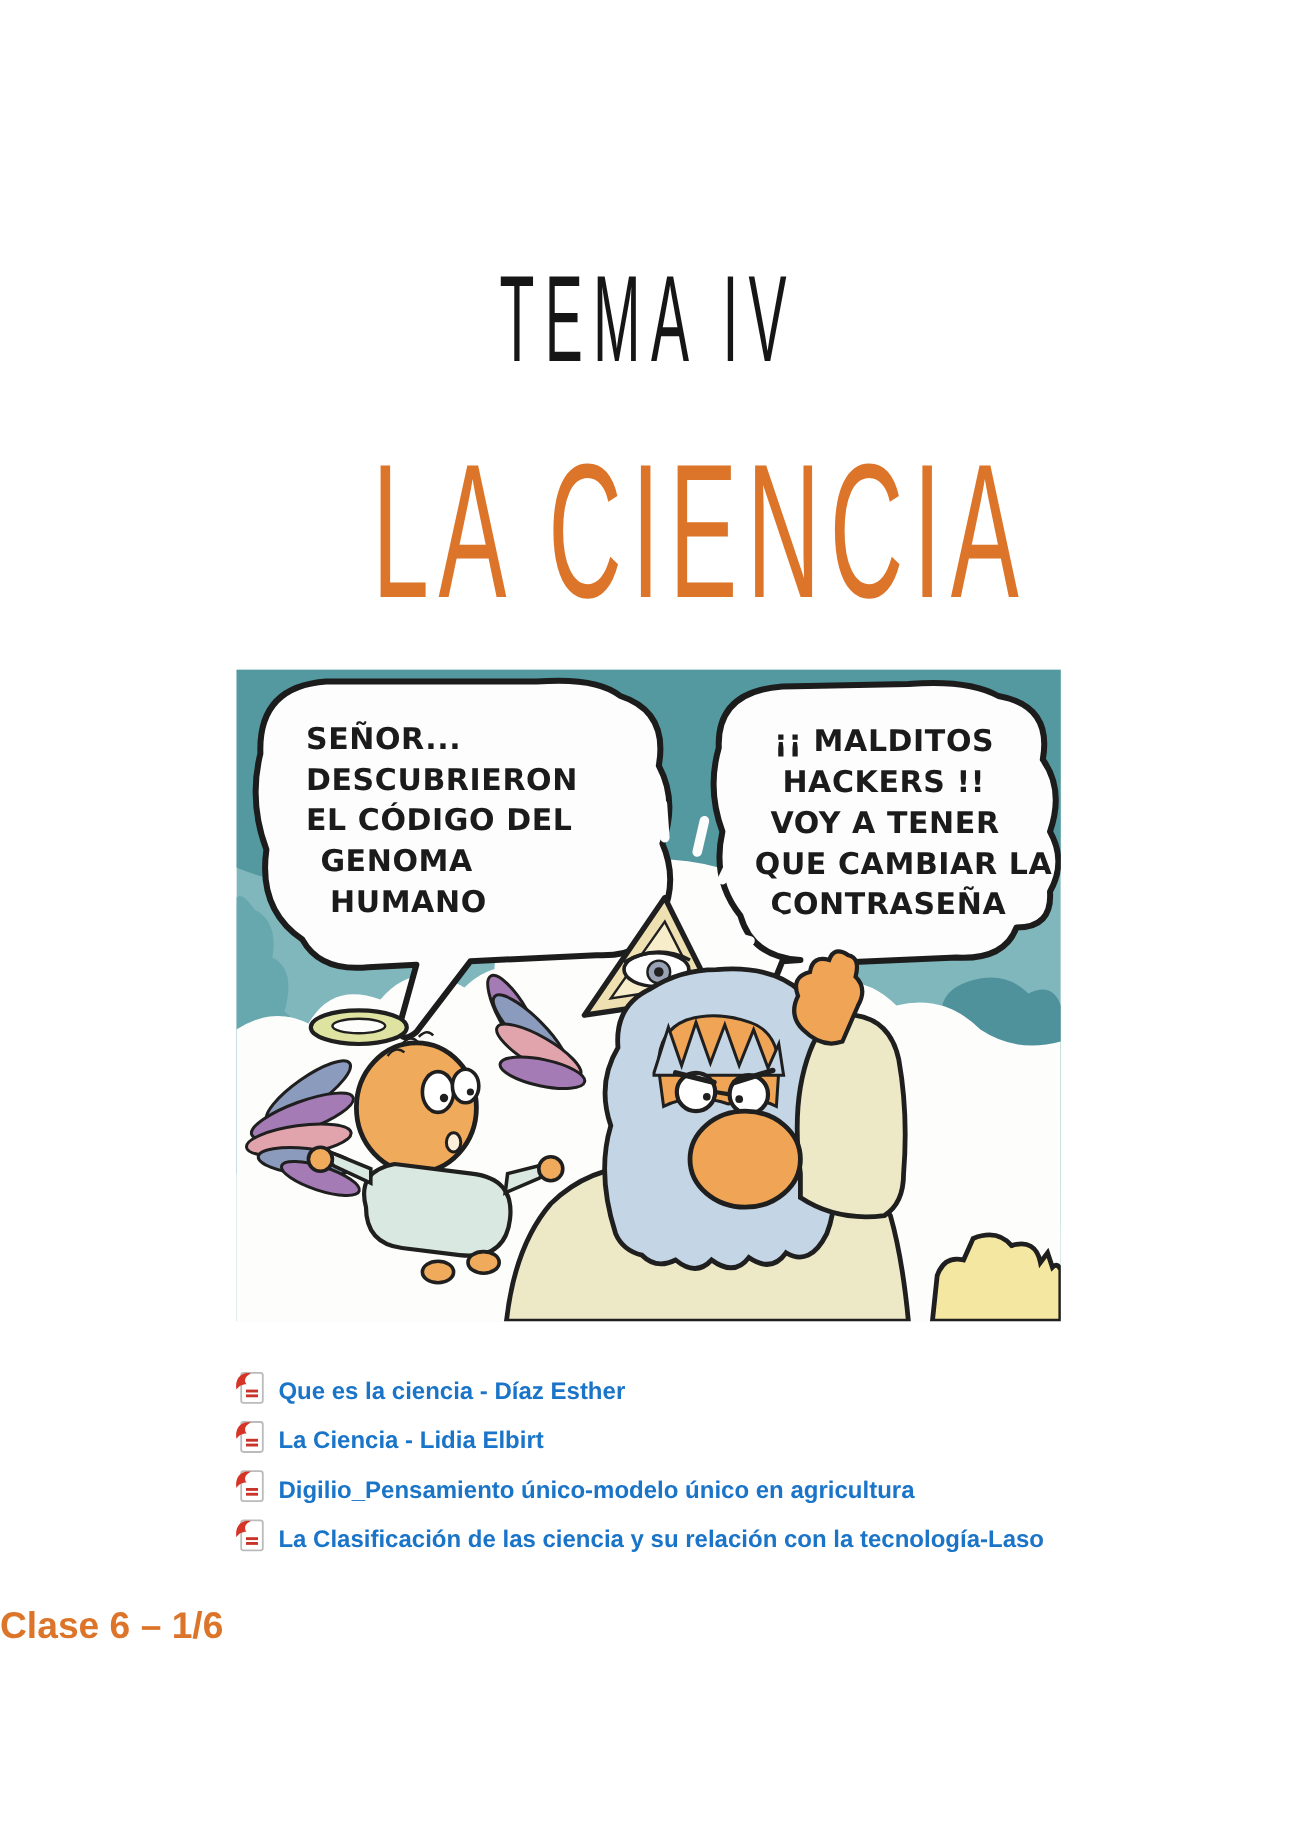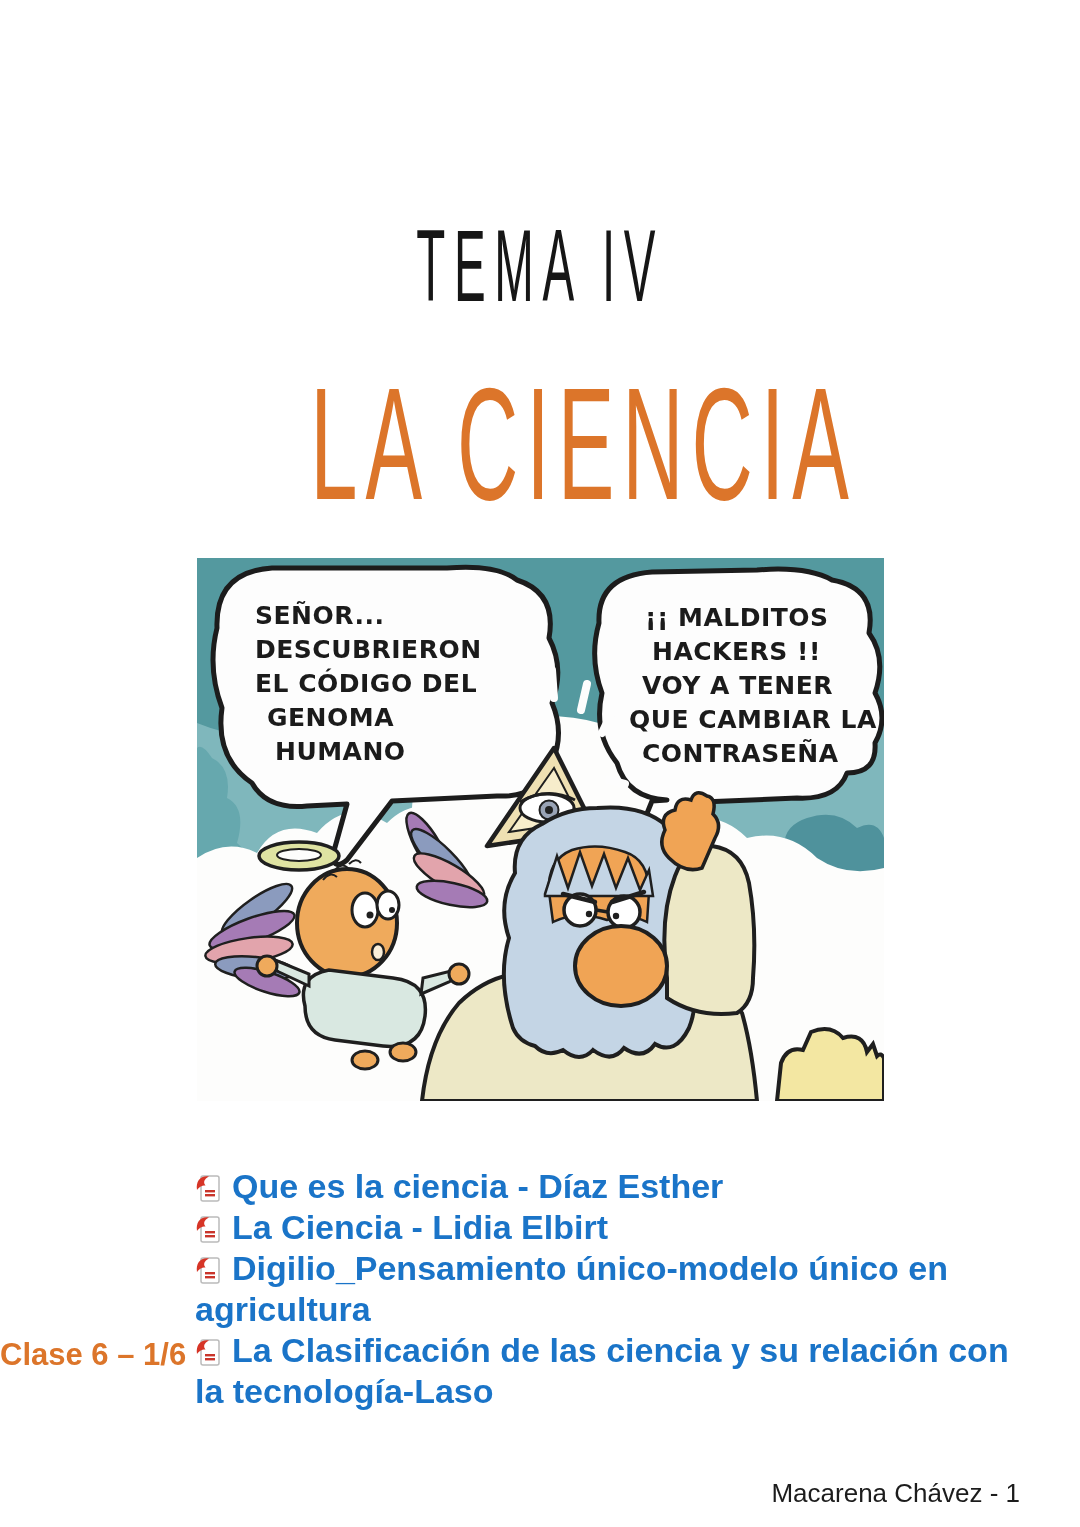--- a/index.html
+++ b/index.html
@@ -22,23 +22,23 @@
   .main-title{
     display:inline-block;
     font-size:118px;letter-spacing:11px;font-weight:400;color:#DC752A;
     transform:scale(0.72,1.35);transform-origin:top center;white-space:nowrap;
   }
   figure.cartoon{position:absolute;left:185px;top:546px;width:687px;height:543px;margin:12px;}
   .cartoon svg{display:block;}
   .bubble-txt{font-family:"DejaVu Sans",sans-serif;font-weight:700;font-size:25px;fill:#1b1b1b;letter-spacing:0.5px;}
   
   .attachments{
-    position:absolute;left:195px;top:1166px;width:840px;
+    position:absolute;left:195px;top:1140px;width:840px;
     margin:0;padding:0;list-style:none;
-    font-size:34px;font-weight:700;line-height:41px;color:#1A74C8;
+    font-size:20px;font-weight:700;line-height:41px;color:#1A74C8;
   }
   .attachments a{color:#1A74C8;text-decoration:none;cursor:pointer;}
   .pdficon{vertical-align:-5px;margin-right:11px;}
   .class-label{
     position:absolute;left:0;top:1337px;width:100%;text-align:left;
     font-size:31px;font-weight:700;color:#DC752A;margin:0;
   }
   .page-footer{
     position:absolute;top:1478px;right:60px;
     font-size:26px;color:#1c1c1c;
@@ -188,15 +188,14 @@
             <rect x="6" y="3" width="18" height="25" rx="2" fill="#ffffff" stroke="#bbbbbb" stroke-width="1.5"></rect>
             <rect x="10" y="17" width="10" height="2.4" fill="#C9342A"></rect>
             <rect x="10" y="21" width="10" height="2.4" fill="#C9342A"></rect>
             <path d="M2,17 C0.5,8 6,2 14,3.5 C9,6 8,9.5 10.5,12.5 C6,12.5 4,14.5 2,17 Z" fill="#D63426"></path>
           </svg><span>La Clasificación de las ciencia y su relación con la tecnología-Laso</span></a>
     </li>
   </ol>
 
   <p class="class-label">Clase 6 – 1/6</p>
 
-  <div class="page-footer">Macarena Chávez - 1</div>
 
 </div>
 
 </body></html>

